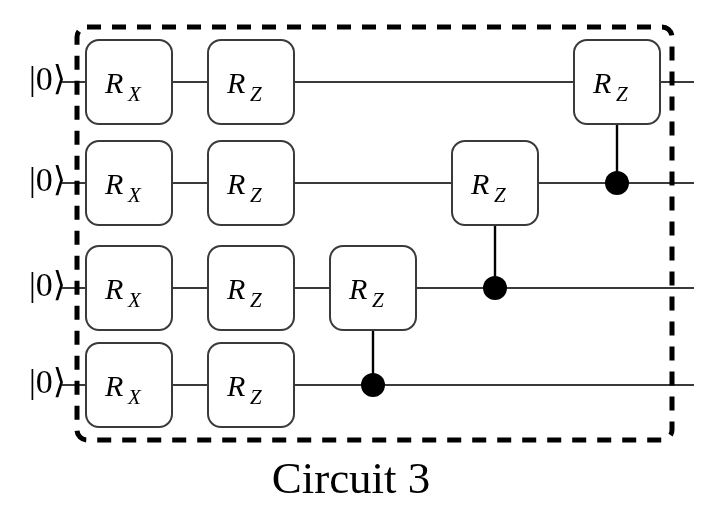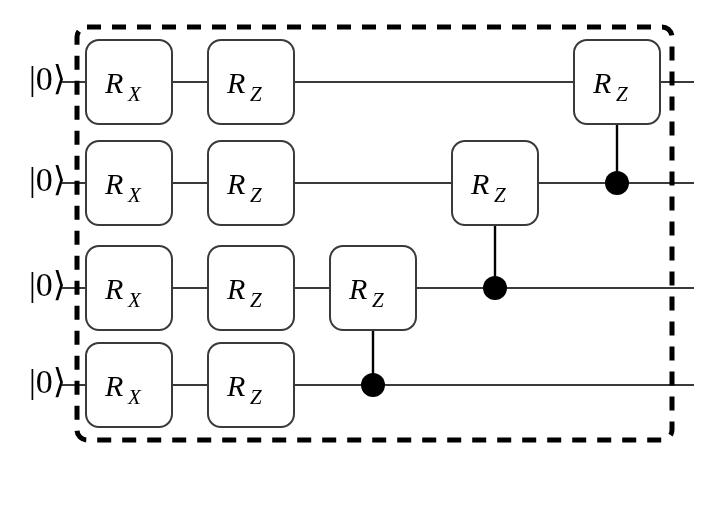--- a/index.html
+++ b/index.html
@@ -141,14 +141,15 @@
     </g>
 
     <g fill="#000000">
       <circle cx="373" cy="385" r="12"></circle>
       <circle cx="495" cy="288" r="12"></circle>
       <circle cx="617" cy="183" r="12"></circle>
     </g>
 
   </svg>
 
+  <div id="caption">Circuit 3</div>
 
 </div>
 
 </body></html>

